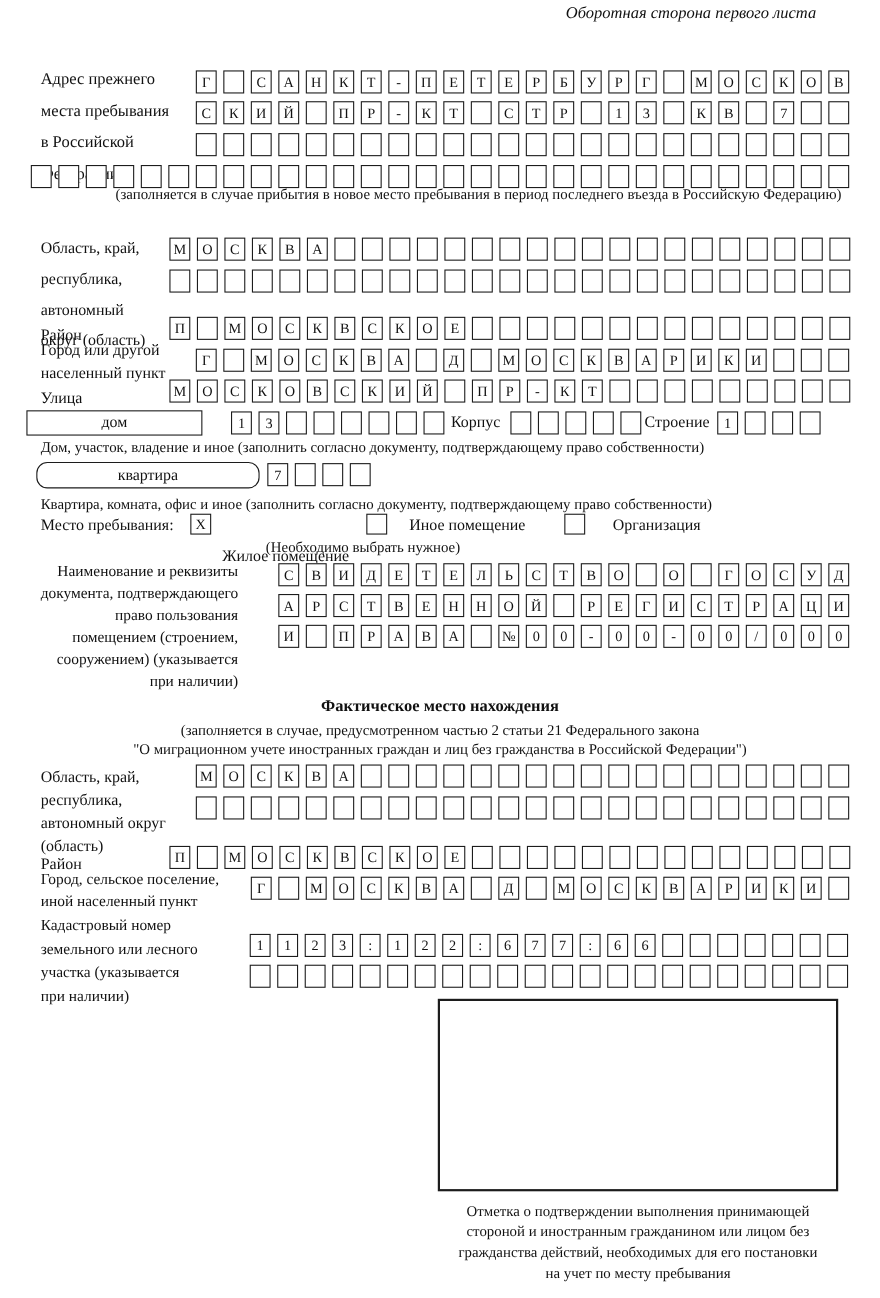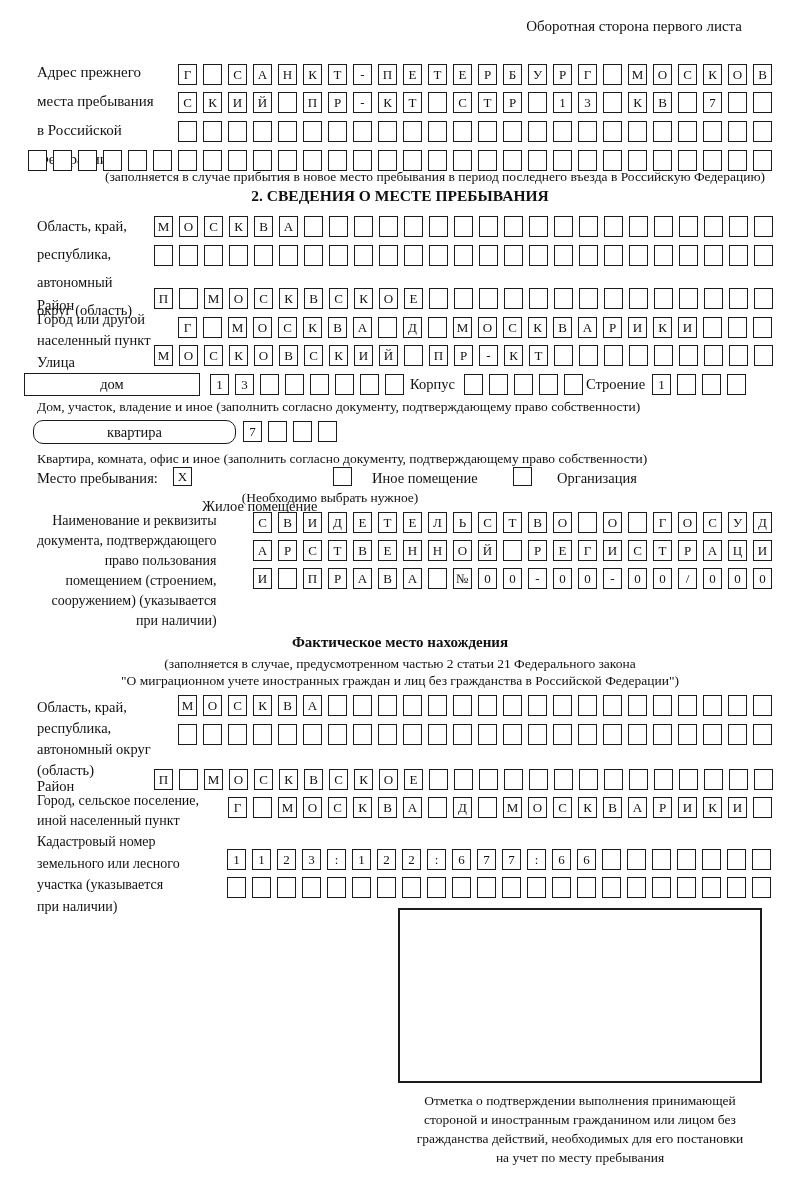--- a/index.html
+++ b/index.html
@@ -27,21 +27,21 @@
     display:flex;align-items:center;justify-content:center;font-size:13px;background:#fff;
   }
   .stamp{box-sizing:border-box;border:2px solid #1c1c1c;background:#fff;}
   .cap{font-size:13.5px;line-height:19px;text-align:center;white-space:pre-line;}
 </style>
 </head>
 <body>
 
 <div class="page">
 
-  <div class="abs" style="top:18px;right:58px;font-size:15px;">Оборотная сторона первого листа</div>
+  <div class="abs" style="top:4px;right:58px;font-size:15px;font-style:italic;">Оборотная сторона первого листа</div>
 
   <div class="abs lbl" style="left:37px;top:58px;line-height:29px;font-size:15px;">Адрес прежнего
 места пребывания
 в Российской
 Федерации</div>
   <div class="abs boxrow" style="left:178px;top:64px;">
       <span class="cell">Г</span>
       <span class="cell"></span>
       <span class="cell">С</span>
       <span class="cell">А</span>
@@ -145,21 +145,20 @@
       <span class="cell"></span>
       <span class="cell"></span>
       <span class="cell"></span>
       <span class="cell"></span>
       <span class="cell"></span>
       <span class="cell"></span>
       <span class="cell"></span>
     </div>
   <div class="abs center note" style="top:169px;padding-left:35px;">(заполняется в случае прибытия в новое место пребывания в период последнего въезда в Российскую Федерацию)</div>
 
-  <div class="abs center hdr" style="top:187px;">2. СВЕДЕНИЯ О МЕСТЕ ПРЕБЫВАНИЯ</div>
 
   <div class="abs lbl" style="left:37px;top:212px;">Область, край,
 республика,
 автономный
 округ (область)</div>
   <div class="abs boxrow" style="left:154px;top:216px;">
       <span class="cell">М</span>
       <span class="cell">О</span>
       <span class="cell">С</span>
       <span class="cell">К</span>
@@ -293,21 +292,21 @@
       <span class="cell"></span>
       <span class="cell"></span>
       <span class="cell"></span>
       <span class="cell"></span>
       <span class="cell"></span>
       <span class="cell"></span>
       <span class="cell"></span>
       <span class="cell"></span>
     </div>
 
-  <div class="abs widebox" style="left:24px;top:373px;width:176px;height:23px;">дом</div>
+  <div class="abs widebox" style="left:24px;top:373px;width:160px;height:23px;">дом</div>
   <div class="abs boxrow" style="left:210px;top:374px;">
       <span class="cell">1</span>
       <span class="cell">3</span>
       <span class="cell"></span>
       <span class="cell"></span>
       <span class="cell"></span>
       <span class="cell"></span>
       <span class="cell"></span>
       <span class="cell"></span>
     </div>

